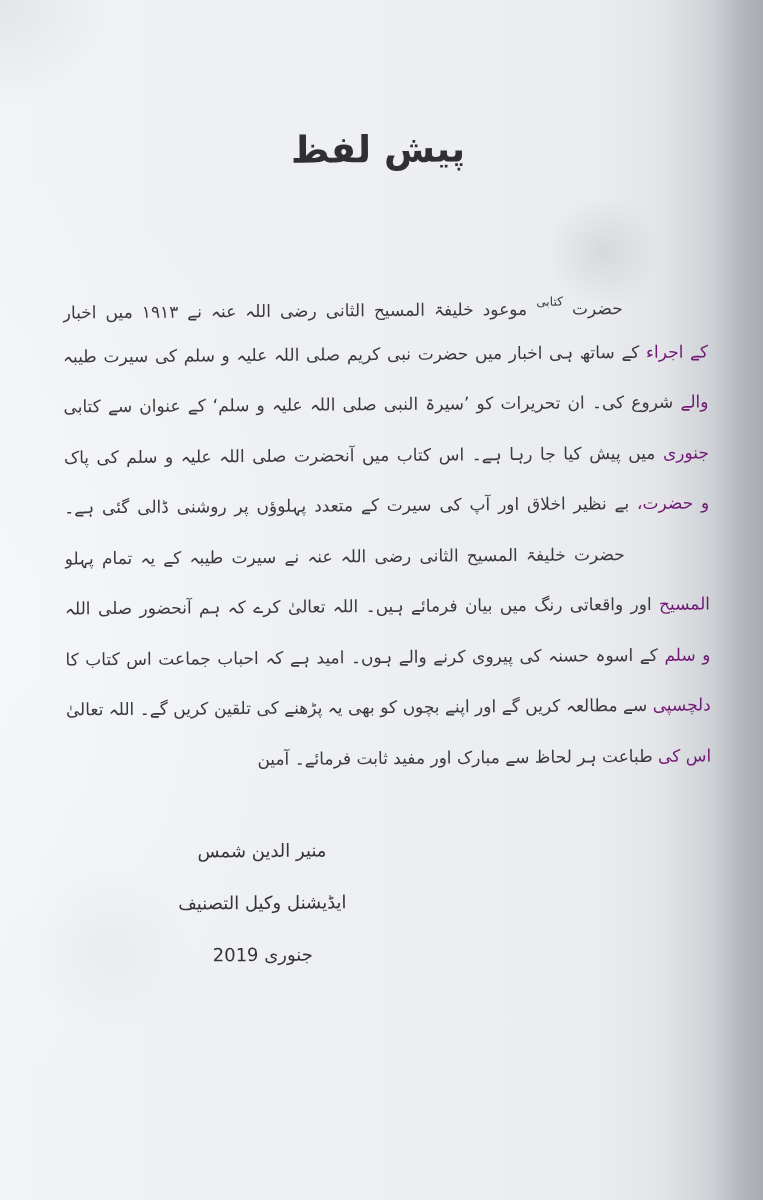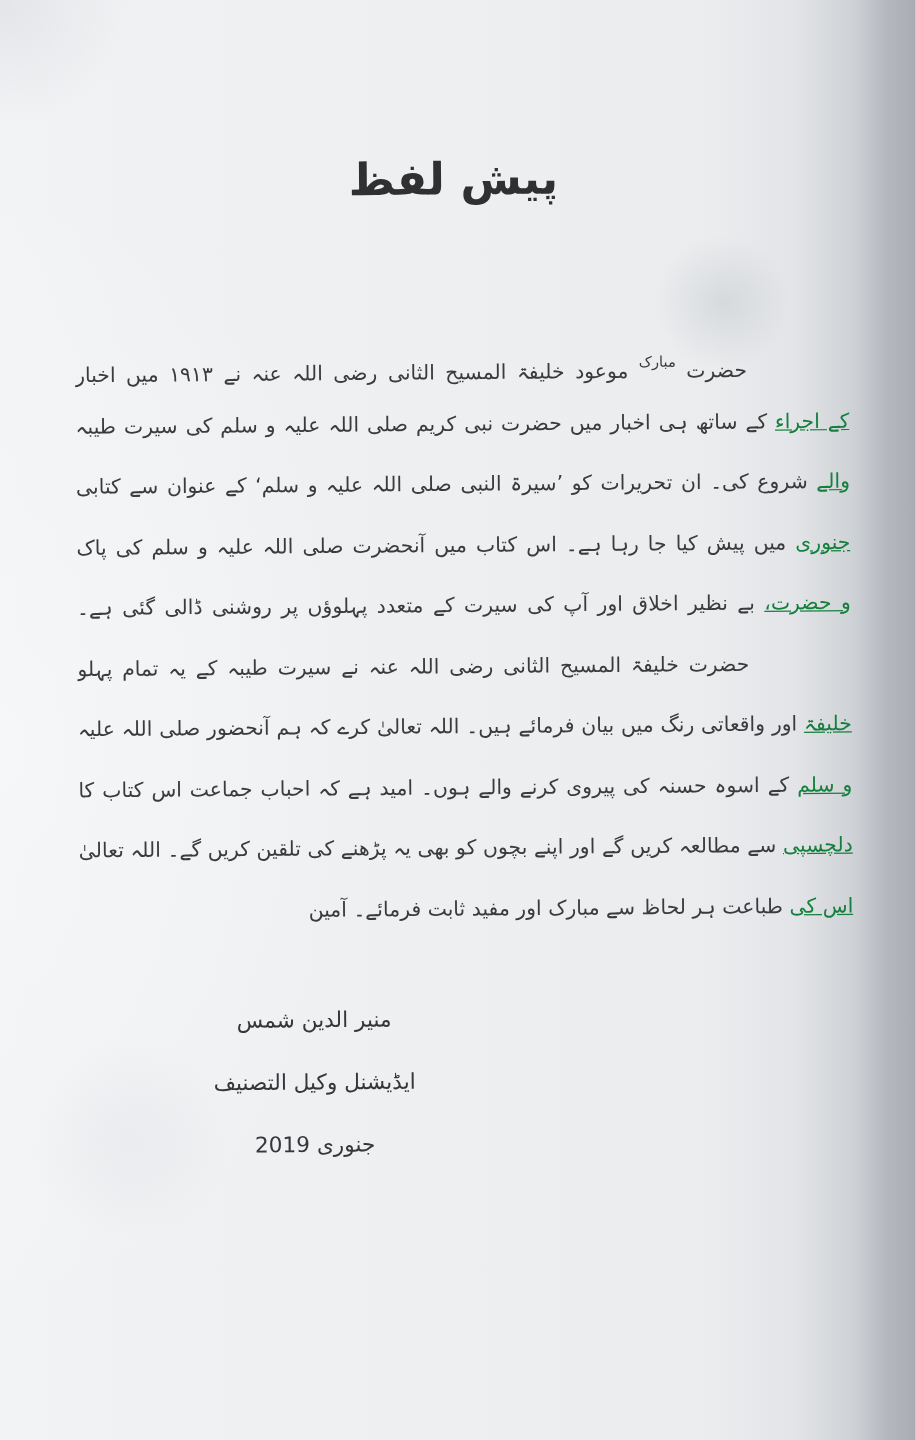--- a/index.html
+++ b/index.html
@@ -40,21 +40,21 @@
     overflow:hidden;
     text-align:justify;
     text-align-last:justify;
     color:#3b3b3d;
   }
   .bline.l-indent{padding-right:85px;}
   .bline.l-end{
     text-align:right;
     text-align-last:right;
   }
-  .lead{color:#15803d;text-decoration:underline;}           
+  .lead{color:#701a75;}           
   .sup{
     display:inline-block;
     font-size:0.72em;
     vertical-align:9px;
   }
   .signature{
     position:absolute;top:824px;left:155px;width:210px;
     direction:rtl;text-align:center;
     color:#35353a;
   }
@@ -62,27 +62,27 @@
 </style>
 </head>
 <body>
 
 <div class="page">
   <div id="content">
 
     <div class="title">پیش لفظ</div>
 
     <div class="body-block">
-      <div class="bline l-indent"><span>حضرت </span><span class="sup">مبارک</span><span> موعود خلیفۃ المسیح الثانی رضی اللہ عنہ نے ۱۹۱۳ میں اخبار الفضل</span></div>
+      <div class="bline l-indent"><span>حضرت </span><span class="sup">کتابی</span><span> موعود خلیفۃ المسیح الثانی رضی اللہ عنہ نے ۱۹۱۳ میں اخبار الفضل</span></div>
       <div class="bline"><span class="lead">کے اجراء</span><span> کے ساتھ ہی اخبار میں حضرت نبی کریم صلی اللہ علیہ و سلم کی سیرت طیبہ تحریر</span></div>
       <div class="bline"><span class="lead">والے</span><span> شروع کی۔ ان تحریرات کو ’سیرۃ النبی صلی اللہ علیہ و سلم‘ کے عنوان سے کتابی</span></div>
       <div class="bline"><span class="lead">جنوری</span><span> میں پیش کیا جا رہا ہے۔ اس کتاب میں آنحضرت صلی اللہ علیہ و سلم کی پاک عادات</span></div>
       <div class="bline"><span class="lead">و حضرت،</span><span> بے نظیر اخلاق اور آپ کی سیرت کے متعدد پہلوؤں پر روشنی ڈالی گئی ہے۔</span></div>
       <div class="bline l-indent"><span class="lead"></span><span>حضرت خلیفۃ المسیح الثانی رضی اللہ عنہ نے سیرت طیبہ کے یہ تمام پہلو بہت</span></div>
-      <div class="bline"><span class="lead">خلیفۃ</span><span> اور واقعاتی رنگ میں بیان فرمائے ہیں۔ اللہ تعالیٰ کرے کہ ہم آنحضور صلی اللہ علیہ</span></div>
+      <div class="bline"><span class="lead">المسیح</span><span> اور واقعاتی رنگ میں بیان فرمائے ہیں۔ اللہ تعالیٰ کرے کہ ہم آنحضور صلی اللہ علیہ</span></div>
       <div class="bline"><span class="lead">و سلم</span><span> کے اسوہ حسنہ کی پیروی کرنے والے ہوں۔ امید ہے کہ احباب جماعت اس کتاب کا</span></div>
       <div class="bline"><span class="lead">دلچسپی</span><span> سے مطالعہ کریں گے اور اپنے بچوں کو بھی یہ پڑھنے کی تلقین کریں گے۔ اللہ تعالیٰ</span></div>
       <div class="bline l-end"><span class="lead">اس کی</span><span> طباعت ہر لحاظ سے مبارک اور مفید ثابت فرمائے۔ آمین</span></div>
     </div>
 
     <div class="signature">
       <div class="sig-line">منیر الدین شمس</div>
       <div class="sig-line">ایڈیشنل وکیل التصنیف</div>
       <div class="sig-line">جنوری 2019</div>
     </div>

